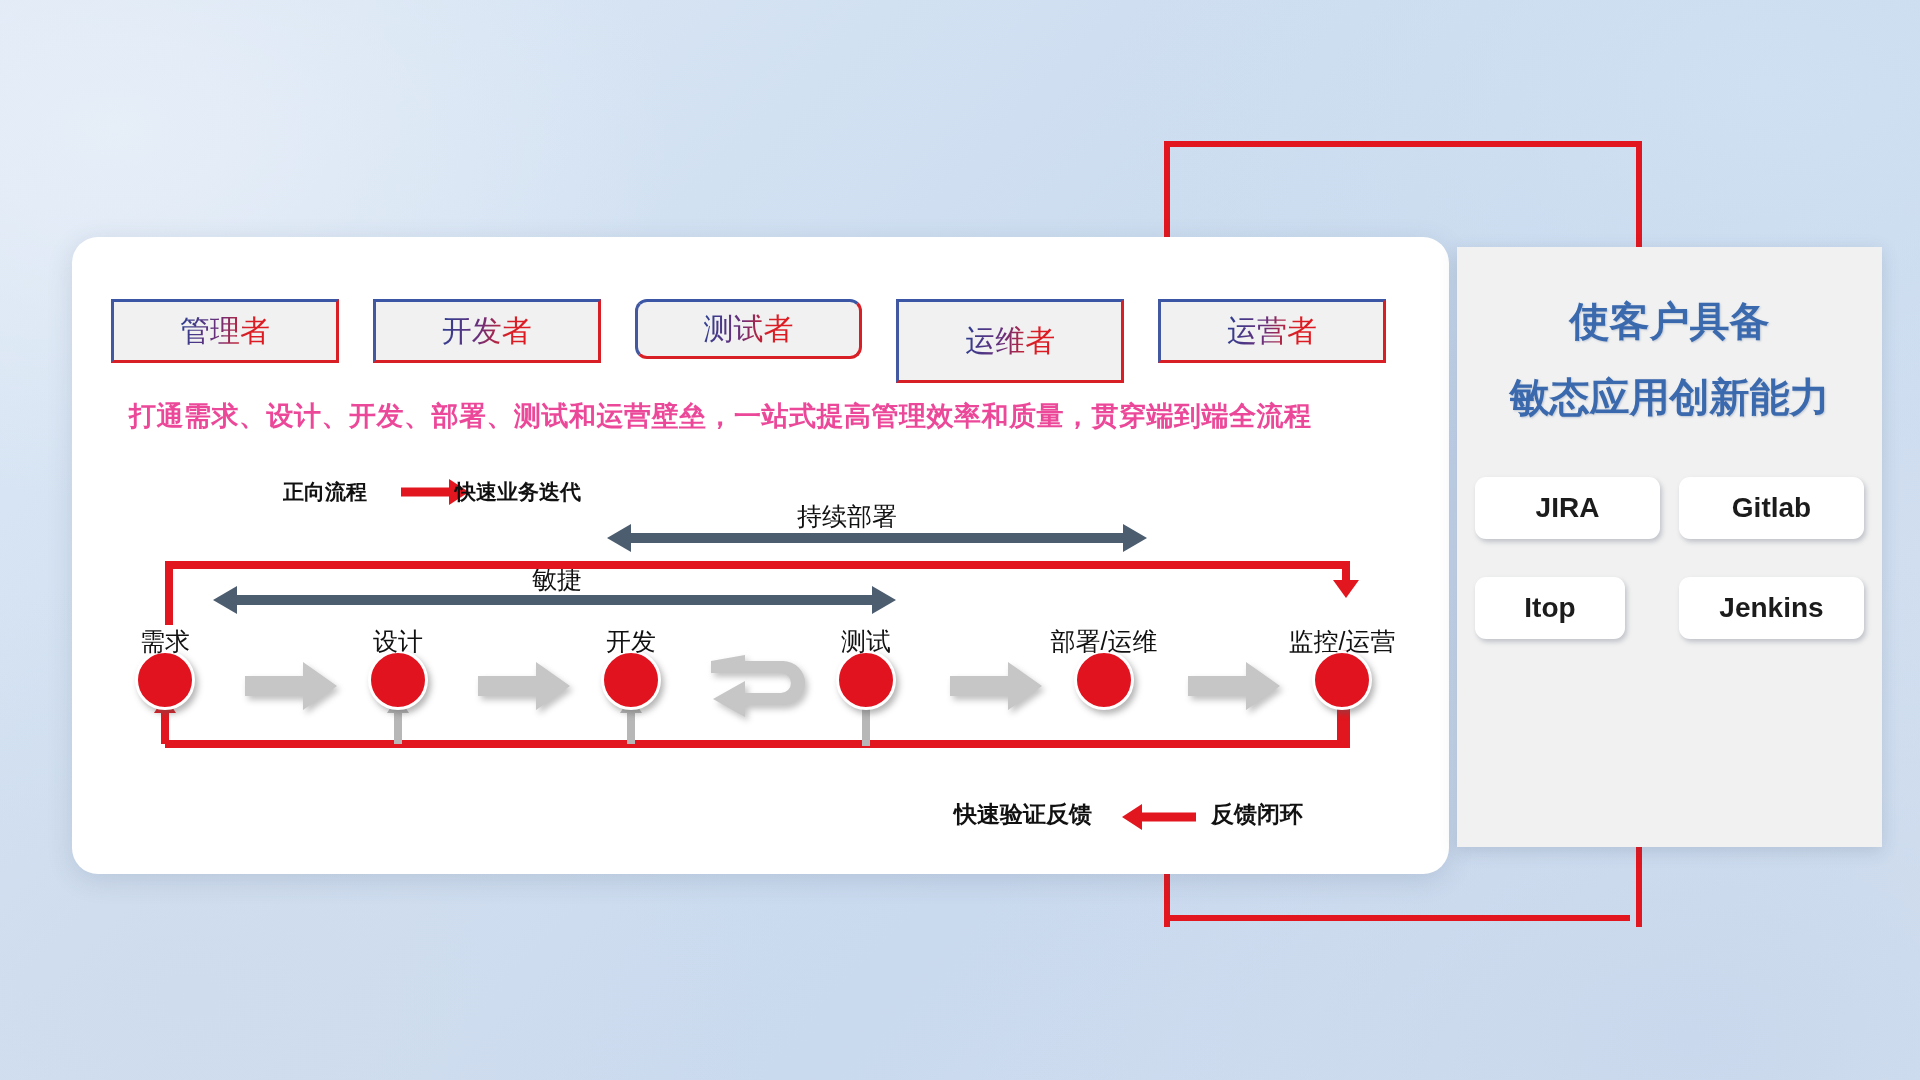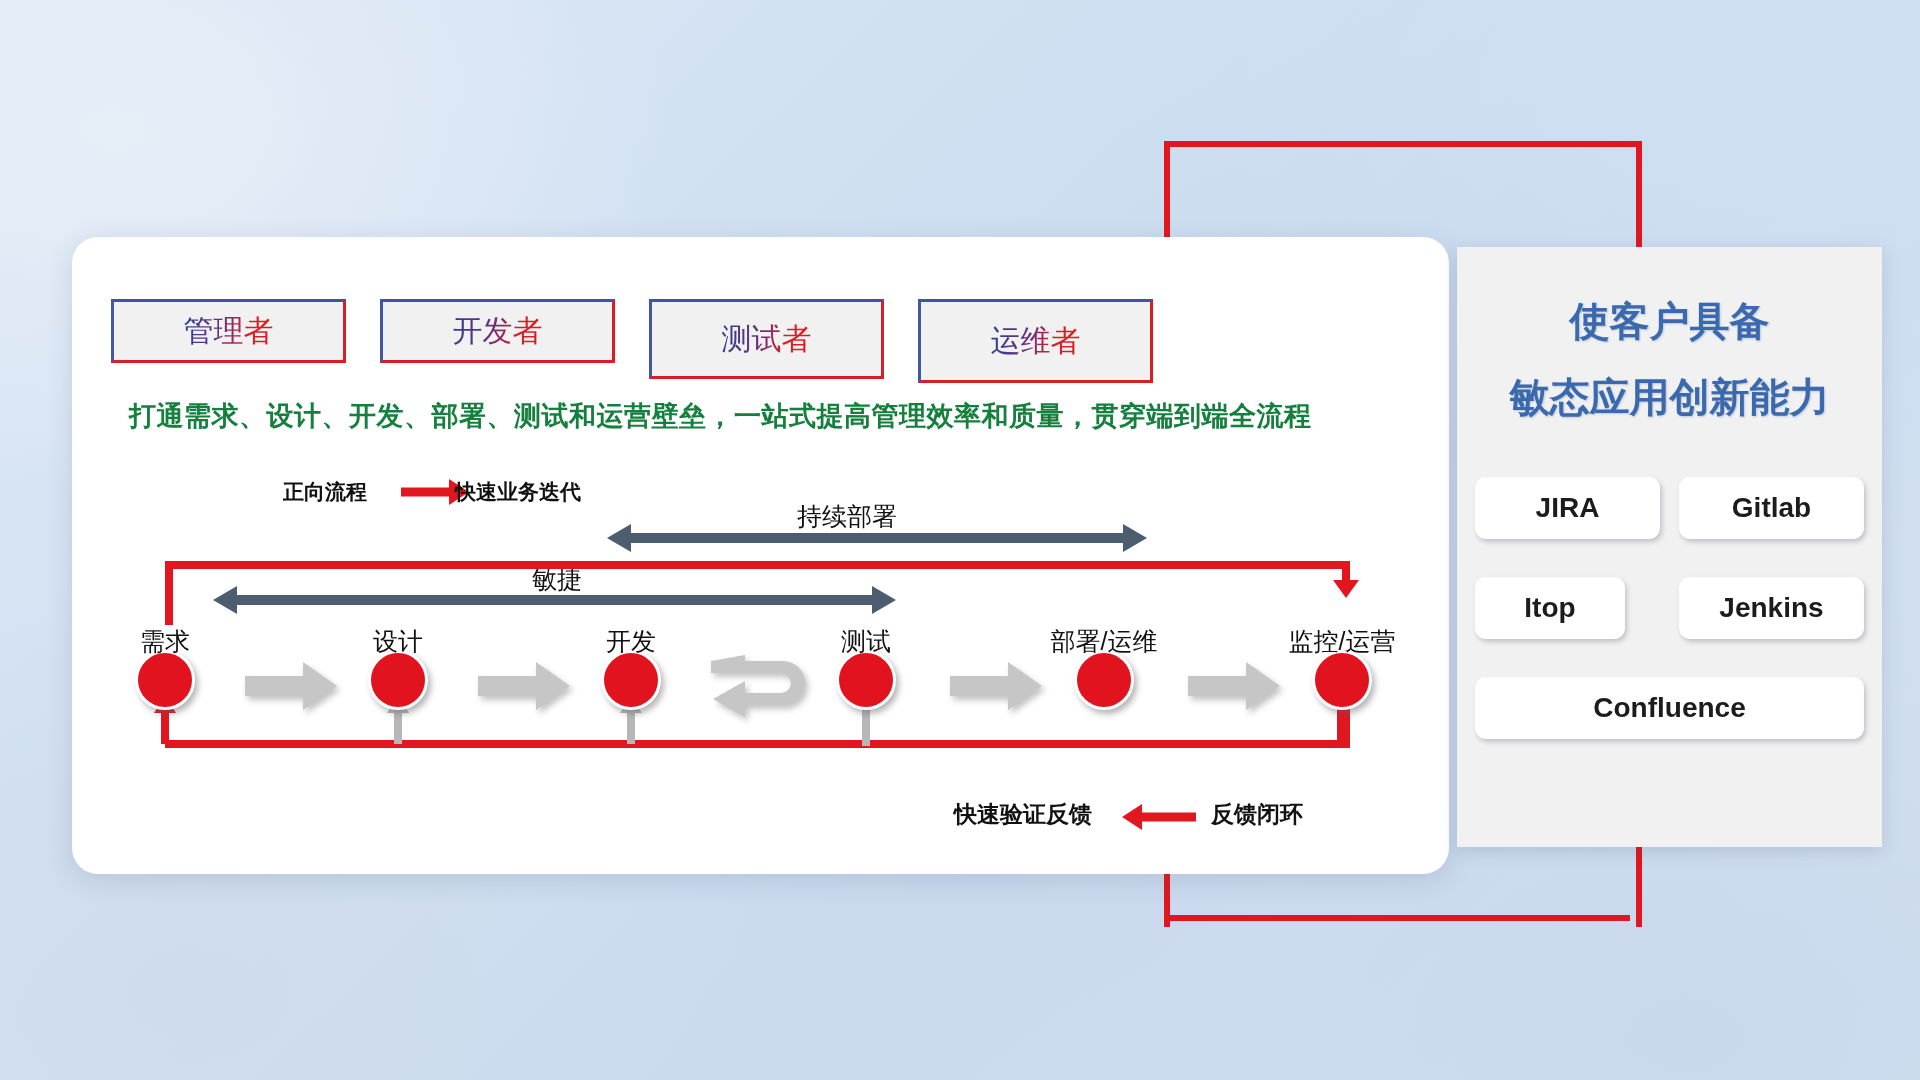--- a/index.html
+++ b/index.html
@@ -39,21 +39,21 @@
   .role-label{
     font-size:30px;font-weight:400;line-height:1;
     background:linear-gradient(100deg,#2b3f92 0%,#6b2f7a 42%,#d81f26 72%,#e2161e 100%);
     -webkit-background-clip:text;background-clip:text;color:transparent;
     -webkit-text-fill-color:transparent;
     white-space:nowrap;
   }
 
   
   .headline{
-    position:absolute;font-size:27px;font-weight:bold;color:#15803d;
+    position:absolute;font-size:27px;font-weight:bold;color:#ec4899;
     white-space:nowrap;letter-spacing:.5px;
   }
 
   
   .txt{position:absolute;white-space:nowrap;color:#111;}
   .txt-b{font-weight:bold;}
 
   
   .legend-arrow-r{position:absolute;height:0;}
   .legend-arrow-r .shaft{position:absolute;left:0;top:50%;transform:translateY(-50%);
@@ -124,25 +124,28 @@
 
 <div class="card" style="left:72px;top:237px;width:1377px;height:637px;"></div>
 
 <div class="roles" style="left:111px;top:299px;width:1275px;gap:34px;">
   <div class="role-box" style="width:235px;height:64px;">
     <span class="role-label">管理者</span>
   </div>
   <div class="role-box" style="width:235px;height:64px;">
     <span class="role-label">开发者</span>
   </div>
-  <div class="role-box" style="width:235px;height:80px;">
+  <div class="role-box" style="width:235px;height:60px;border-radius:12px;">
     <span class="role-label">测试者</span>
   </div>
   <div class="role-box" style="width:235px;height:84px;">
     <span class="role-label">运维者</span>
+  </div>
+  <div class="role-box" style="width:235px;height:64px;">
+    <span class="role-label">运营者</span>
   </div>
 </div>
 
 <div class="headline" style="left:129px;top:398px;">打通需求、设计、开发、部署、测试和运营壁垒，一站式提高管理效率和质量，贯穿端到端全流程</div>
 
 <div class="txt txt-b" style="left:283px;top:478px;font-size:21px;">正向流程</div>
 <div class="legend-arrow-r right" style="left:401px;top:492px;width:68px;">
   <div class="shaft" style="width:50px;"></div>
   <div class="head"></div>
 </div>
@@ -257,18 +260,15 @@
   </div>
   <div class="chip" style="left:222px;top:230px;width:185px;height:62px;font-size:28px;">
     <span>Gitlab</span>
   </div>
   <div class="chip" style="left:18px;top:330px;width:150px;height:62px;font-size:28px;">
     <span>Itop</span>
   </div>
   <div class="chip" style="left:222px;top:330px;width:185px;height:62px;font-size:28px;">
     <span>Jenkins</span>
   </div>
-  <div class="chip" style="left:18px;top:430px;width:389px;height:62px;font-size:28px;">
-    <span>Confluence</span>
-  </div>
 </div>
 
 <div class="red-frame" style="left:1164px;top:915px;width:466px;height:0;border-left:none;border-right:none;border-top:none;border-bottom:6px solid #e2161e;"></div>
 
 </body></html>

